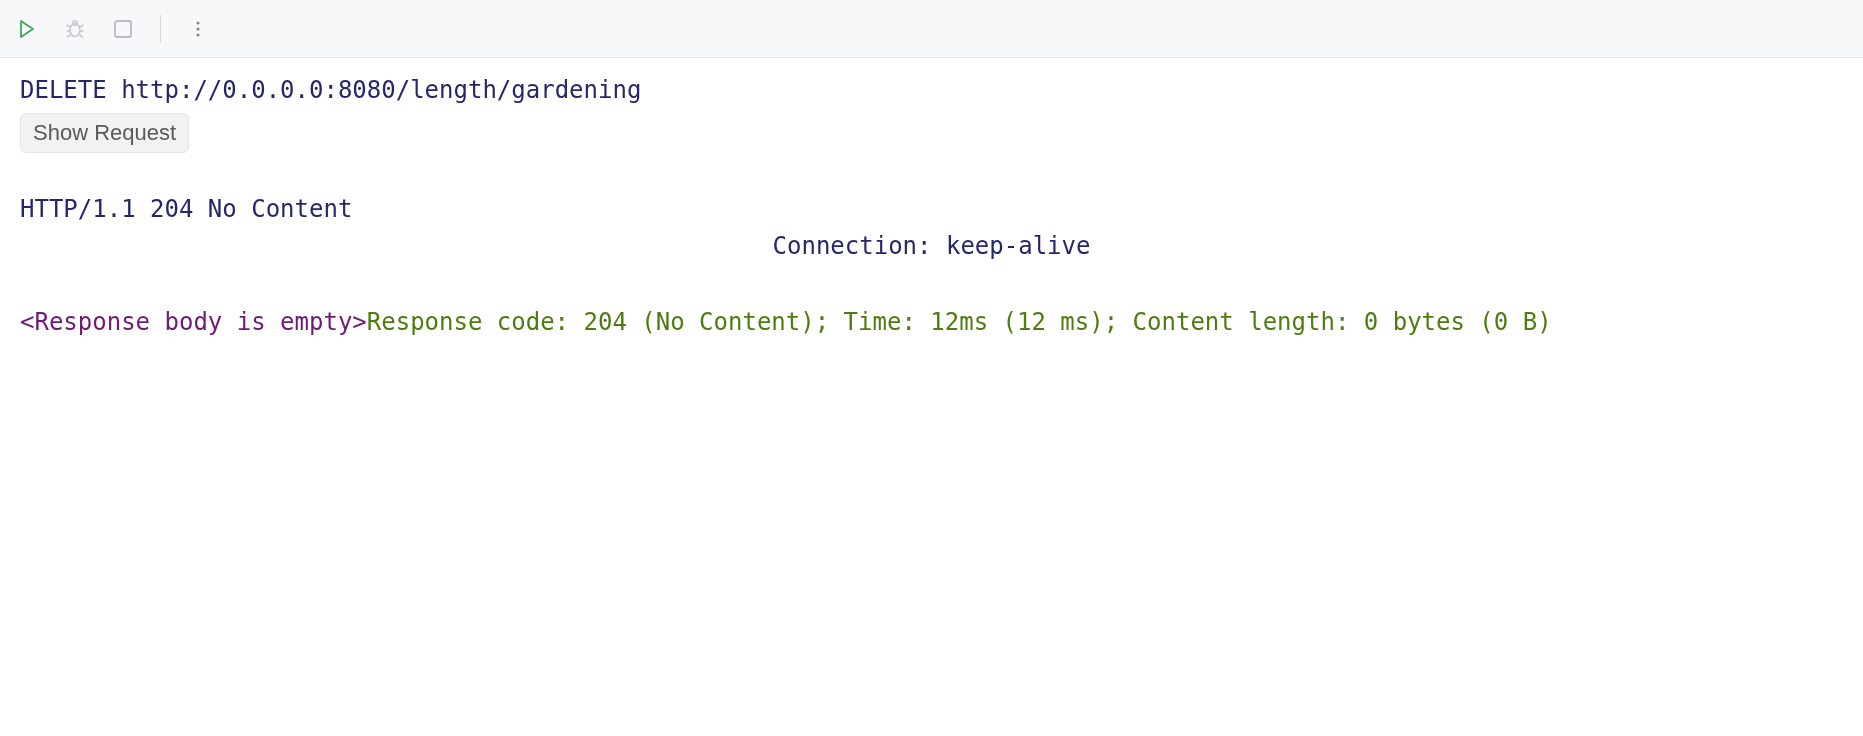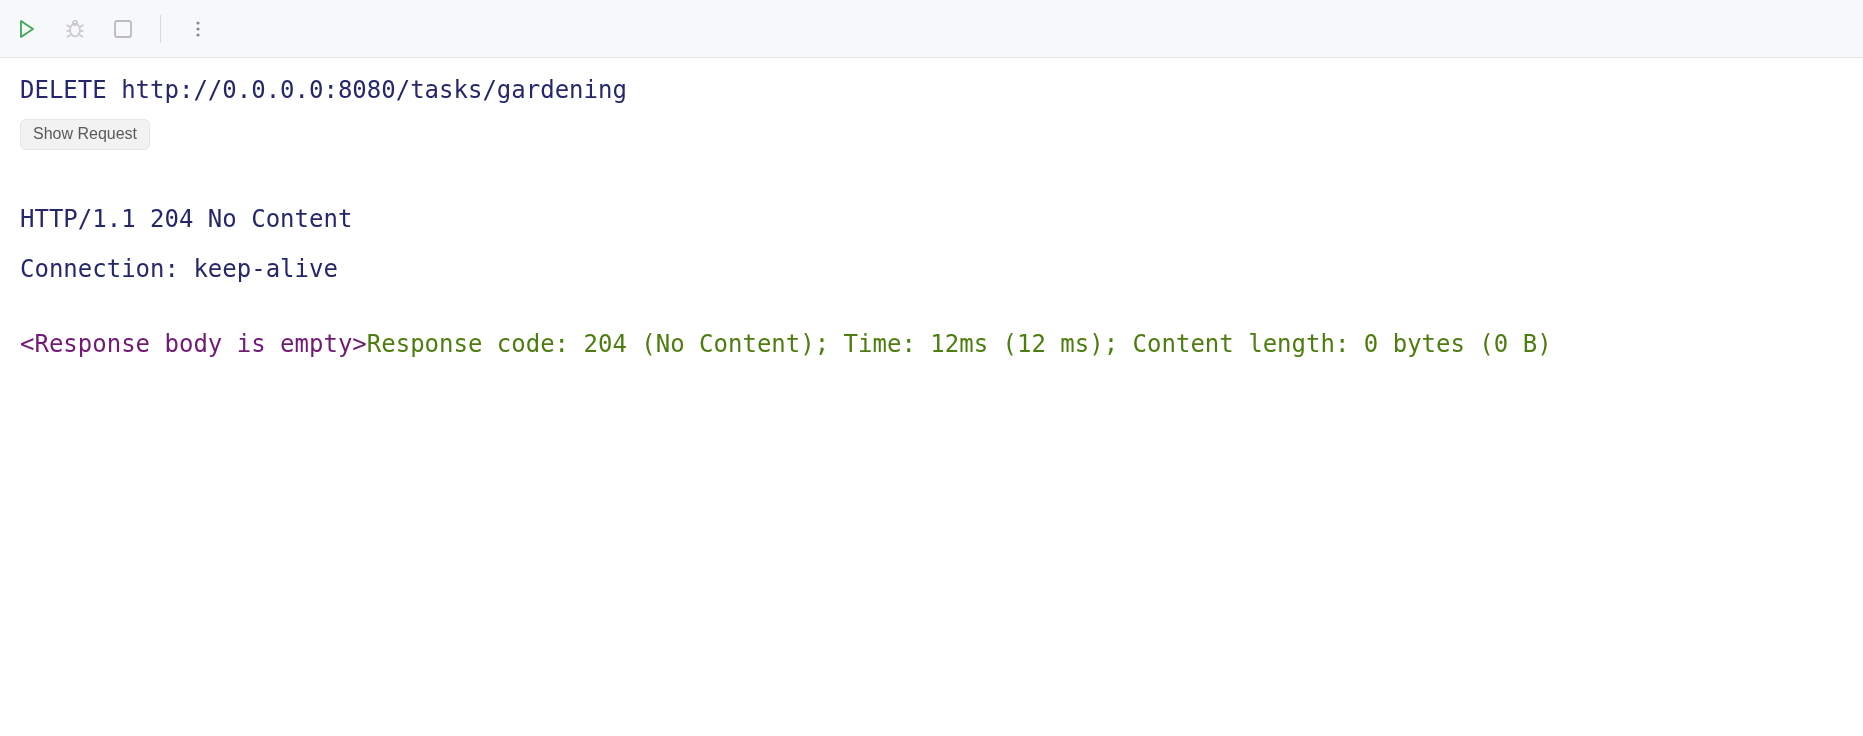--- a/index.html
+++ b/index.html
@@ -32,31 +32,31 @@
   .content {
     padding: 14px 20px;
     font-size: 24px;
     line-height: 1.55;
     color: #26276a;
   }
   .request-line { margin-bottom: 4px; white-space: pre; }
   .show-request {
     display: inline-block;
     font-family: -apple-system, BlinkMacSystemFont, "Segoe UI", sans-serif;
-    font-size: 16px;
+    font-size: 22px;
     color: #5a5a5a;
     background: #f2f2f2;
     border: 1px solid #e6e6e6;
     border-radius: 6px;
     padding: 2px 12px;
     cursor: pointer;
     margin-bottom: 38px;
   }
-  .status-line, .header-line { white-space: pre; margin-top: 13px; }
-  .header-line { margin-bottom: 38px; }
+  .status-line, .header-line { white-space: pre; }
+  .header-line { margin-bottom: 38px; text-align: center; }
   .body-line { white-space: pre; }
   .body-empty { color: #701a75; }
   .summary { color: #4d7c0f; }
 </style>
 </head>
 <body>
 
 <div class="toolbar">
   <button class="tb-btn">
     <svg width="20" height="20" viewBox="0 0 20 20">
@@ -84,18 +84,18 @@
   <button class="tb-btn">
     <svg width="16" height="20" viewBox="0 0 16 20">
       <circle cx="8" cy="4" r="1.6" fill="#8a8a8f"></circle>
       <circle cx="8" cy="10" r="1.6" fill="#8a8a8f"></circle>
       <circle cx="8" cy="16" r="1.6" fill="#8a8a8f"></circle>
     </svg>
   </button>
 </div>
 
 <div class="content">
-  <div class="request-line"><span>DELETE</span> <span>http://0.0.0.0:8080/tasks/gardening</span></div>
+  <div class="request-line"><span>DELETE</span> <span>http://0.0.0.0:8080/length/gardening</span></div>
   <div><span class="show-request">Show Request</span></div>
   <div class="status-line">HTTP/1.1 204 No Content</div>
   <div class="header-line">Connection: keep-alive</div>
   <div class="body-line"><span class="body-empty">&lt;Response body is empty&gt;</span><span class="summary">Response code: 204 (No Content); Time: 12ms (12 ms); Content length: 0 bytes (0 B)</span></div>
 </div>
 
 </body></html>

